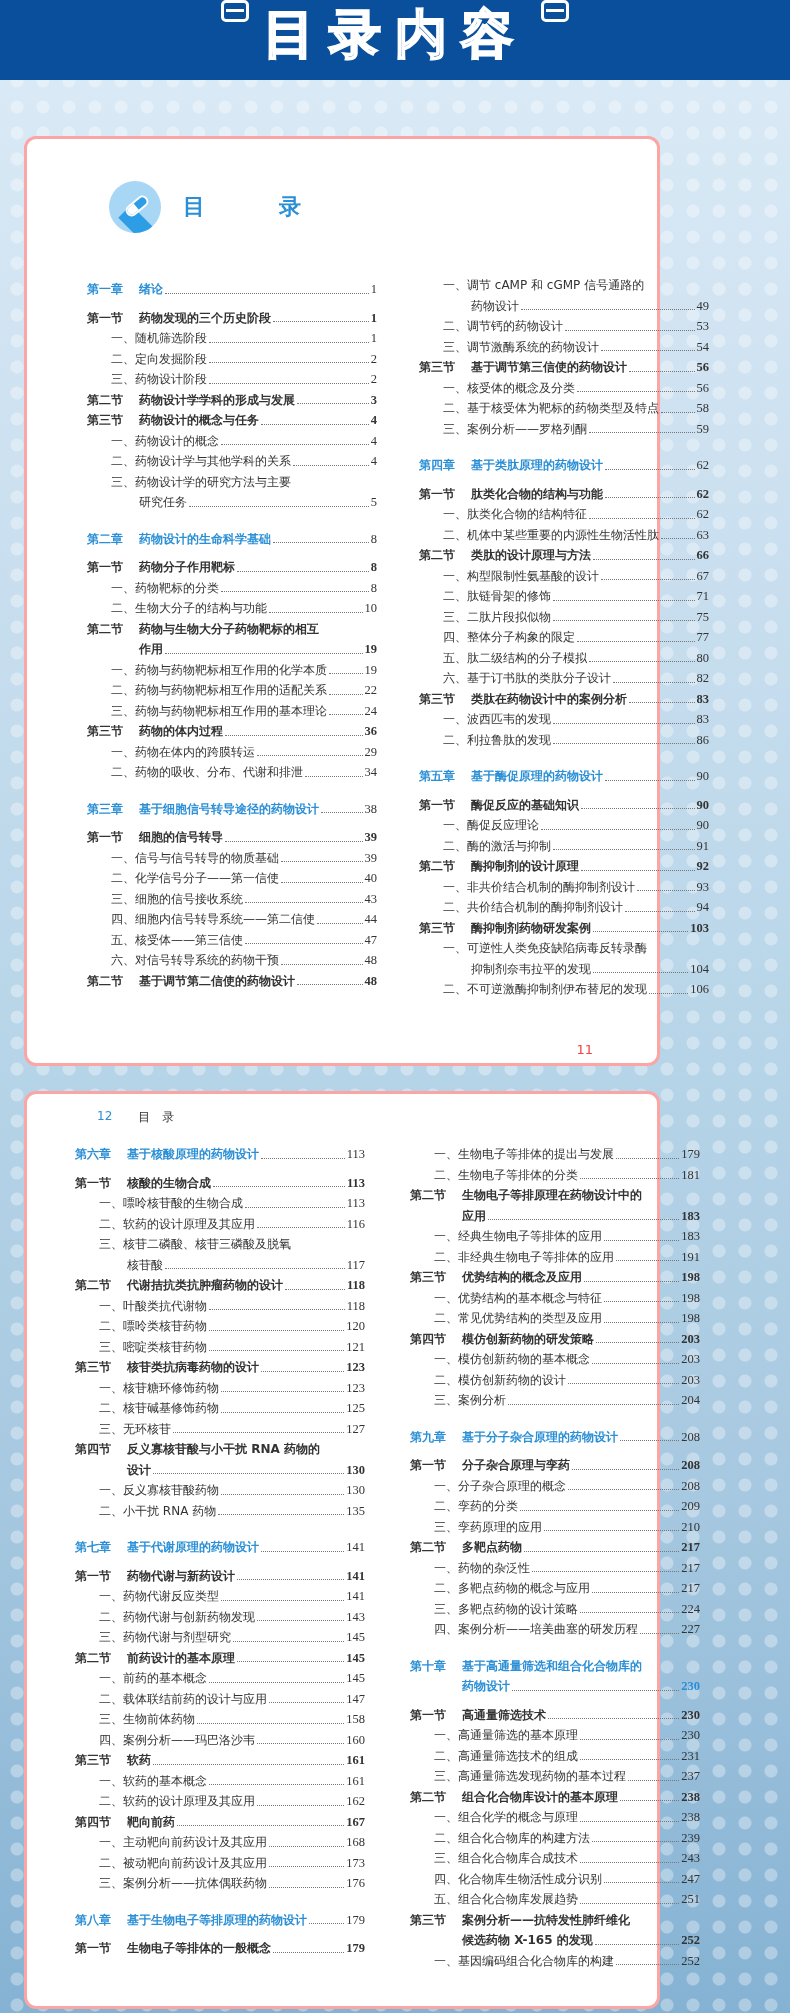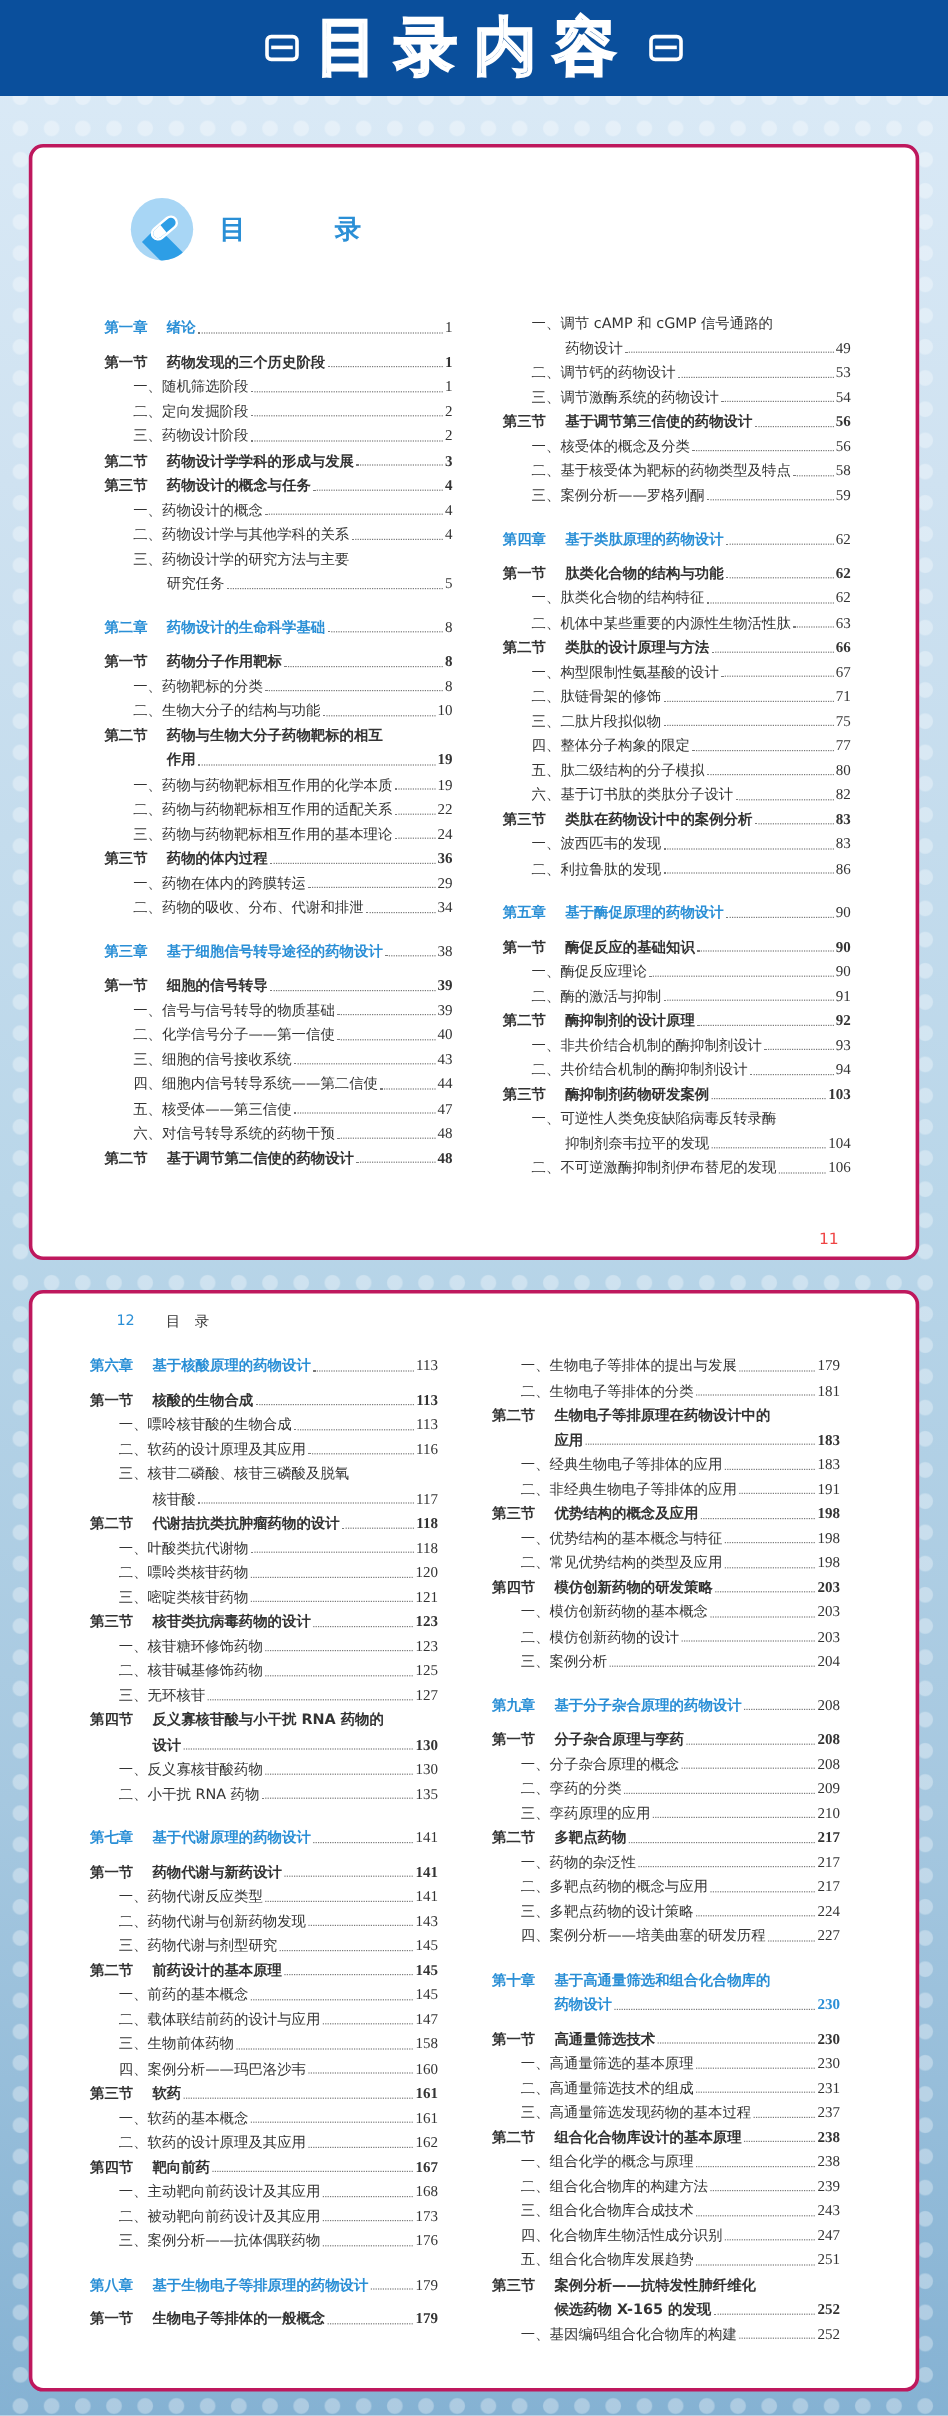--- a/index.html
+++ b/index.html
@@ -7,21 +7,21 @@
     body {
       font-family: "DejaVu Sans", "Liberation Sans", sans-serif;
       background: linear-gradient(180deg, #dcebf7 0px, #cfe2f1 400px, #b9d6e9 1000px, #a6c8e0 1500px, #85b2d3 2013px);
       height: 2013px;
       position: relative;
       overflow: hidden;
     }
     .header {
       height: 80px;
       background: #0a4f9c;
-      display: flex; align-items: center; justify-content: center;
+      display: flex; justify-content: center;
       gap: 14px;
     }
     .header .deco {
       width: 28px; height: 22px; border: 3px solid #fff; border-radius: 5px;
       position: relative;
     }
     .header .deco::after {
       content: ""; position: absolute; left: 2px; right: 2px; top: 6px; height: 3px; background: #fff;
     }
     .header .title {
@@ -35,24 +35,25 @@
       position: absolute; left: 0; top: 80px; width: 790px; height: 1933px;
       background-image:
         radial-gradient(circle, rgba(255,255,255,0.55) 0 6px, transparent 7px);
       background-size: 26px 26px;
       background-position: 4px 14px;
       opacity: 0.6;
       pointer-events: none;
     }
     .card {
       position: absolute;
-      left: 24px; width: 742px;
+      left: 24px; width: 636px;
       background: #ffffff;
-      border: 3px solid #be185d;
+      border: 3px solid #fca5a5;
       border-radius: 12px;
+      margin-top: 16px;
     }
     .card1 { top: 120px; height: 930px; }
     .card2 { top: 1075px; height: 918px; padding-left: 41px; }
 
     .toc-head {
       position: absolute; left: 82px; top: 42px;
       display: flex; align-items: center; gap: 22px;
     }
     .pill-icon {
       width: 52px; height: 52px; border-radius: 50%;

